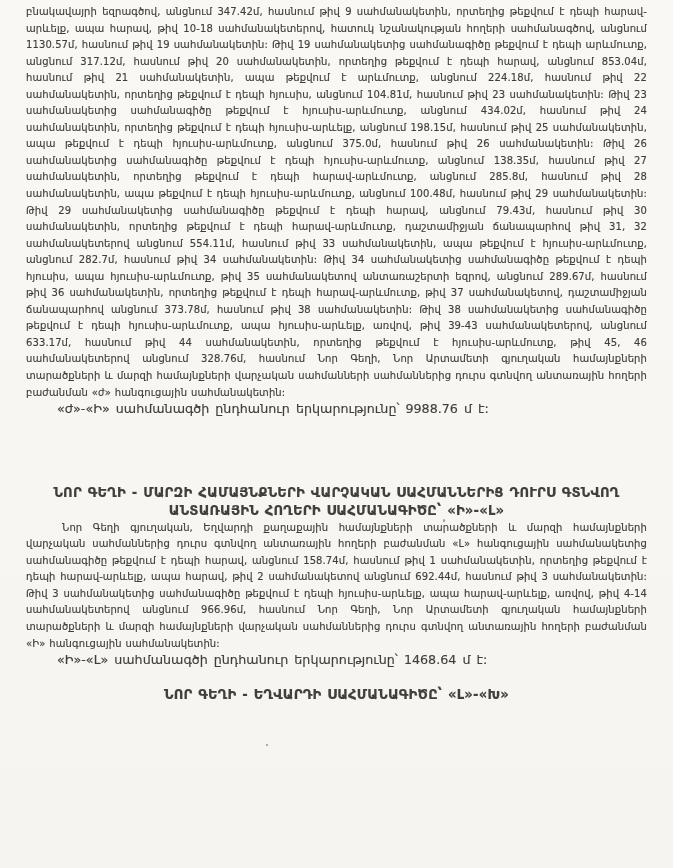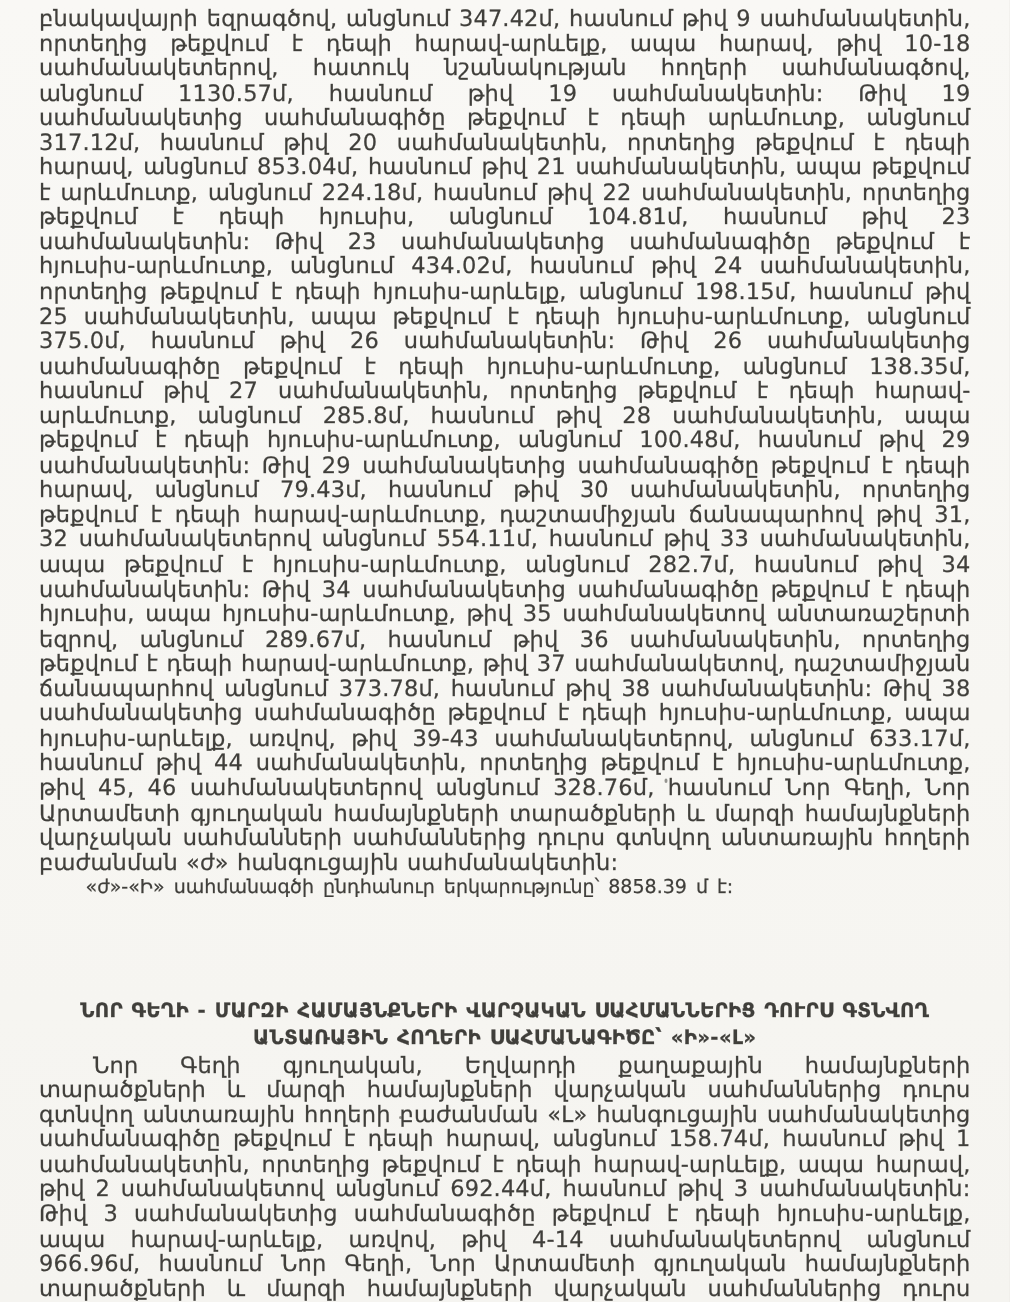--- a/index.html
+++ b/index.html
@@ -23,21 +23,21 @@
     overflow: hidden;
   }
   .textcol {
     position: absolute;
     left: 26px;
     top: 4px;
     width: 621px;
   }
   .body-text {
     margin: 0;
-    font-size: 15px;
+    font-size: 10px;
     line-height: 16.55px;
     text-align: justify;
     word-spacing: 0.6px;
     letter-spacing: 0.1px;
   }
   .indent {
     text-indent: 36px;
   }
   .length-line {
     margin: 0;
@@ -68,21 +68,21 @@
   .speck.s3 { left: 627px; top: 257px; width: 2px; height: 2px; background: rgba(70,69,64,0.35); }
 </style>
 </head>
 <body>
 
 <div class="page">
   <div class="textcol">
 
     <p class="body-text">բնակավայրի եզրագծով, անցնում 347.42մ, հասնում թիվ 9 սահմանակետին, որտեղից թեքվում է դեպի հարավ-արևելք, ապա հարավ, թիվ 10-18 սահմանակետերով, հատուկ նշանակության հողերի սահմանագծով, անցնում 1130.57մ, հասնում թիվ 19 սահմանակետին: Թիվ 19 սահմանակետից սահմանագիծը թեքվում է դեպի արևմուտք, անցնում 317.12մ, հասնում թիվ 20 սահմանակետին, որտեղից թեքվում է դեպի հարավ, անցնում 853.04մ, հասնում թիվ 21 սահմանակետին, ապա թեքվում է արևմուտք, անցնում 224.18մ, հասնում թիվ 22 սահմանակետին, որտեղից թեքվում է դեպի հյուսիս, անցնում 104.81մ, հասնում թիվ 23 սահմանակետին: Թիվ 23 սահմանակետից սահմանագիծը թեքվում է հյուսիս-արևմուտք, անցնում 434.02մ, հասնում թիվ 24 սահմանակետին, որտեղից թեքվում է դեպի հյուսիս-արևելք, անցնում 198.15մ, հասնում թիվ 25 սահմանակետին, ապա թեքվում է դեպի հյուսիս-արևմուտք, անցնում 375.0մ, հասնում թիվ 26 սահմանակետին: Թիվ 26 սահմանակետից սահմանագիծը թեքվում է դեպի հյուսիս-արևմուտք, անցնում 138.35մ, հասնում թիվ 27 սահմանակետին, որտեղից թեքվում է դեպի հարավ-արևմուտք, անցնում 285.8մ, հասնում թիվ 28 սահմանակետին, ապա թեքվում է դեպի հյուսիս-արևմուտք, անցնում 100.48մ, հասնում թիվ 29 սահմանակետին: Թիվ 29 սահմանակետից սահմանագիծը թեքվում է դեպի հարավ, անցնում 79.43մ, հասնում թիվ 30 սահմանակետին, որտեղից թեքվում է դեպի հարավ-արևմուտք, դաշտամիջյան ճանապարհով թիվ 31, 32 սահմանակետերով անցնում 554.11մ, հասնում թիվ 33 սահմանակետին, ապա թեքվում է հյուսիս-արևմուտք, անցնում 282.7մ, հասնում թիվ 34 սահմանակետին: Թիվ 34 սահմանակետից սահմանագիծը թեքվում է դեպի հյուսիս, ապա հյուսիս-արևմուտք, թիվ 35 սահմանակետով անտառաշերտի եզրով, անցնում 289.67մ, հասնում թիվ 36 սահմանակետին, որտեղից թեքվում է դեպի հարավ-արևմուտք, թիվ 37 սահմանակետով, դաշտամիջյան ճանապարհով անցնում 373.78մ, հասնում թիվ 38 սահմանակետին: Թիվ 38 սահմանակետից սահմանագիծը թեքվում է դեպի հյուսիս-արևմուտք, ապա հյուսիս-արևելք, առվով, թիվ 39-43 սահմանակետերով, անցնում 633.17մ, հասնում թիվ 44 սահմանակետին, որտեղից թեքվում է հյուսիս-արևմուտք, թիվ 45, 46 սահմանակետերով անցնում 328.76մ, հասնում Նոր Գեղի, Նոր Արտամետի գյուղական համայնքների տարածքների և մարզի համայնքների վարչական սահմանների սահմաններից դուրս գտնվող անտառային հողերի բաժանման «ժ» հանգուցային սահմանակետին:</p>
 
-    <p class="length-line">«ժ»-«Ի» սահմանագծի ընդհանուր երկարությունը՝ 8858.39 մ է:</p>
+    <p class="length-line">«ժ»-«Ի» սահմանագծի ընդհանուր երկարությունը՝ 9988.76 մ է:</p>
 
     <div class="heading h1">
       <div>ՆՈՐ ԳԵՂԻ - ՄԱՐԶԻ ՀԱՄԱՅՆՔՆԵՐԻ ՎԱՐՉԱԿԱՆ ՍԱՀՄԱՆՆԵՐԻՑ ԴՈՒՐՍ ԳՏՆՎՈՂ</div>
       <div>ԱՆՏԱՌԱՅԻՆ ՀՈՂԵՐԻ ՍԱՀՄԱՆԱԳԻԾԸ՝ «Ի»-«Լ»</div>
     </div>
 
     <p class="body-text indent p2">Նոր Գեղի գյուղական, Եղվարդի քաղաքային համայնքների տարածքների և մարզի համայնքների վարչական սահմաններից դուրս գտնվող անտառային հողերի բաժանման «Լ» հանգուցային սահմանակետից սահմանագիծը թեքվում է դեպի հարավ, անցնում 158.74մ, հասնում թիվ 1 սահմանակետին, որտեղից թեքվում է դեպի հարավ-արևելք, ապա հարավ, թիվ 2 սահմանակետով անցնում 692.44մ, հասնում թիվ 3 սահմանակետին: Թիվ 3 սահմանակետից սահմանագիծը թեքվում է դեպի հյուսիս-արևելք, ապա հարավ-արևելք, առվով, թիվ 4-14 սահմանակետերով անցնում 966.96մ, հասնում Նոր Գեղի, Նոր Արտամետի գյուղական համայնքների տարածքների և մարզի համայնքների վարչական սահմաններից դուրս գտնվող անտառային հողերի բաժանման «Ի» հանգուցային սահմանակետին:</p>
 
     <p class="length-line">«Ի»-«Լ» սահմանագծի ընդհանուր երկարությունը՝ 1468.64 մ է:</p>
 

